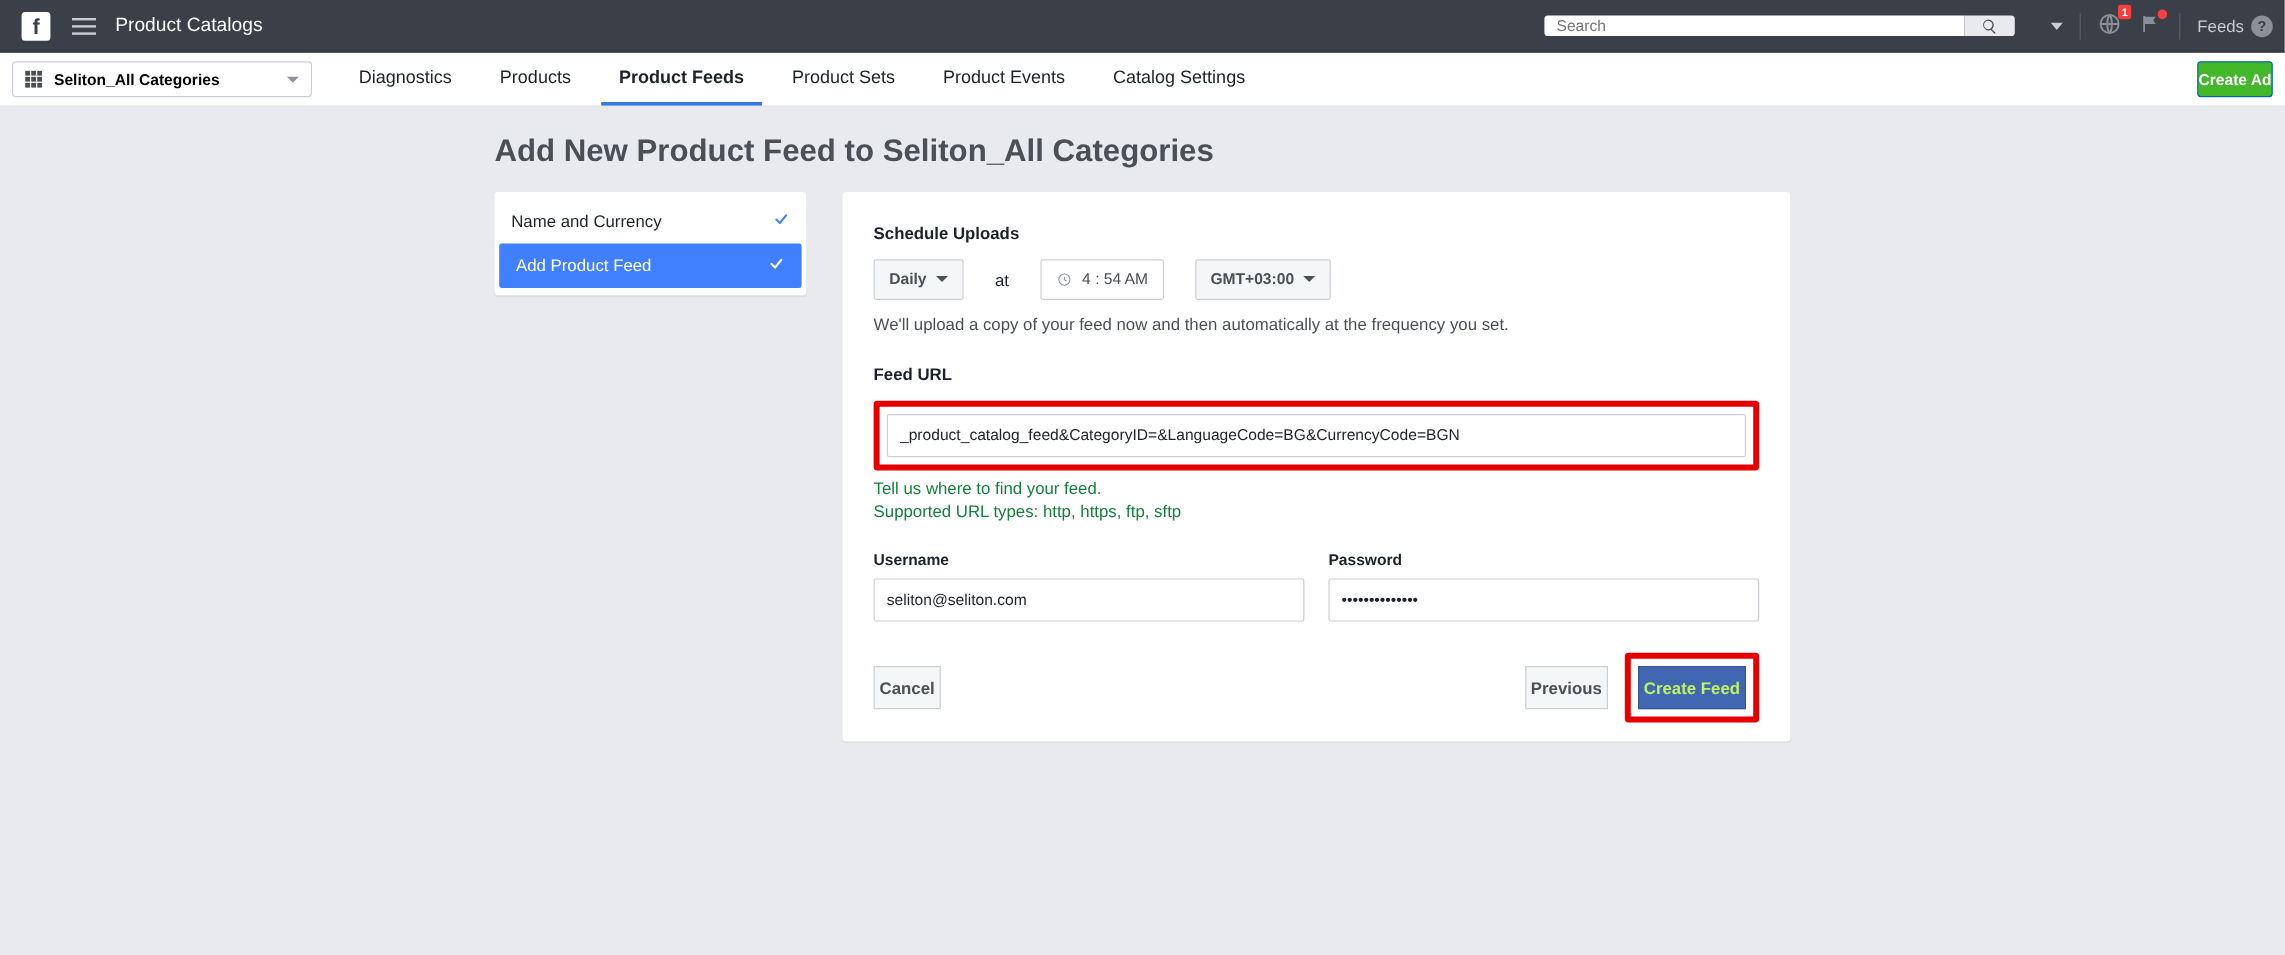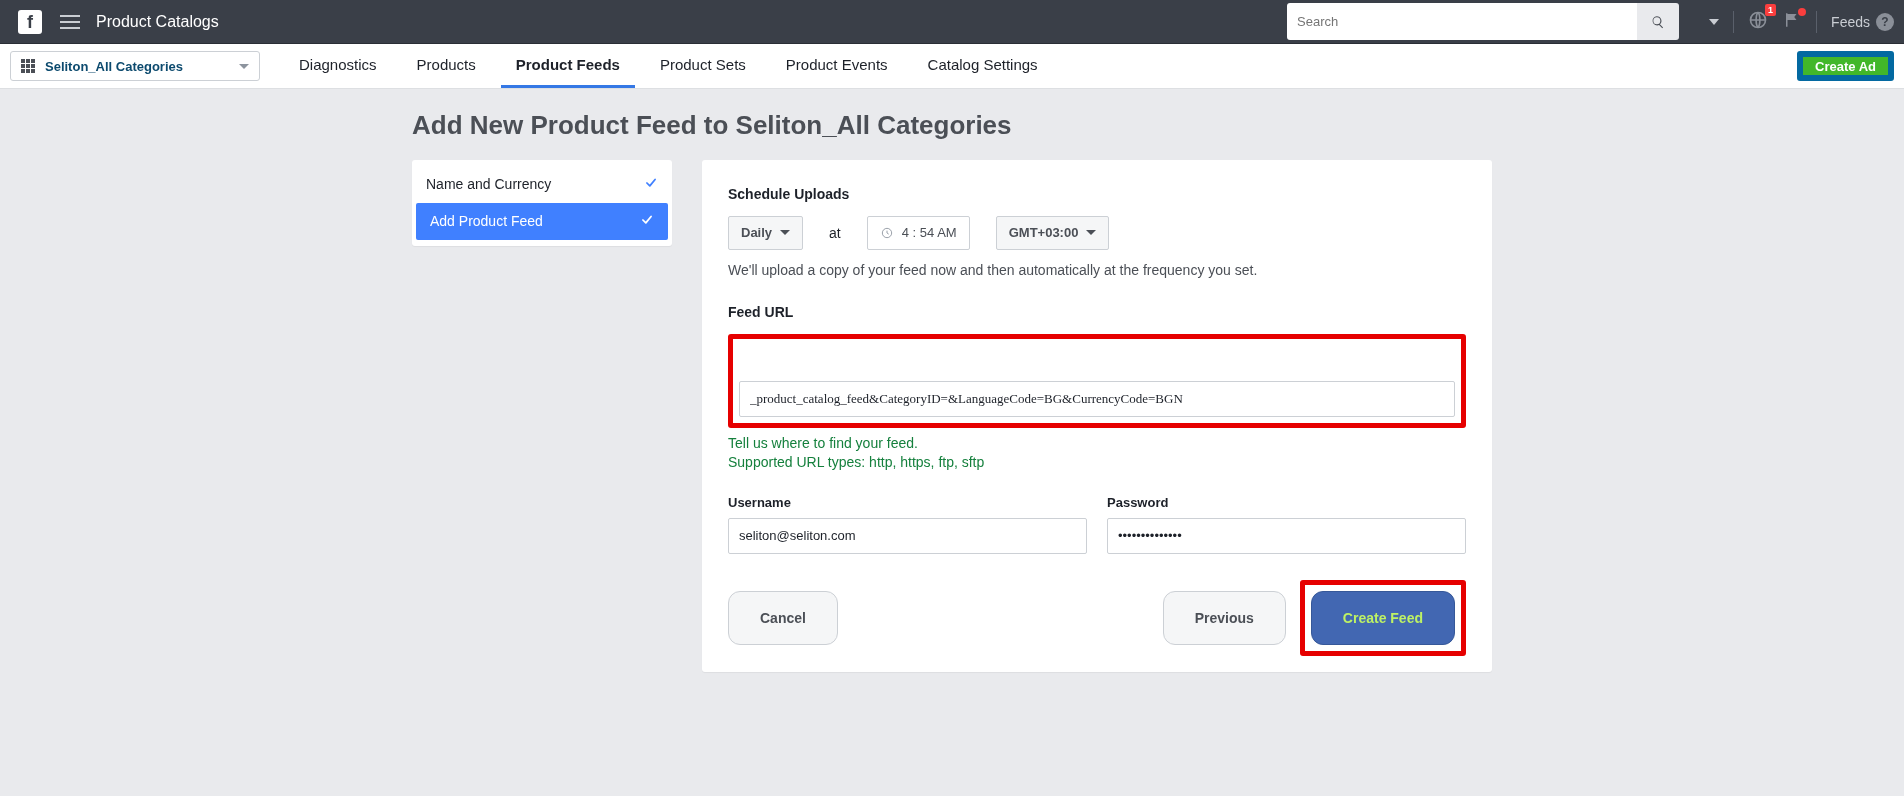--- a/index.html
+++ b/index.html
@@ -29,21 +29,21 @@
     font-size: 18px;
     border-radius: 3px;
     display: flex; align-items: flex-end; justify-content: center;
     padding-bottom: 1px;
     margin: 0 8px;
   }
   .hamburger { width:20px; height:14px; margin:0 10px; display:flex; flex-direction:column; justify-content:space-between; }
   .hamburger span { height:2px; background:#c9cdd3; display:block; }
   .topbar .title { font-size:16px; color:#fff; margin-left:6px; }
   .topbar-spacer { flex:1; }
-  .search-wrap { display:flex; height:37px; }
+  .search-wrap { display:flex; height:17px; }
   .search-wrap input {
     width: 350px; border:0; border-radius:3px 0 0 3px; padding:0 10px;
     background:#fff; color:#333; font-size:13px;
   }
   .search-btn {
     width:42px; background:#e9eaed; border:0; border-radius:0 3px 3px 0;
     display:flex; align-items:center; justify-content:center; cursor:pointer;
   }
   .search-btn svg { fill:#4b4f56; }
   .top-right { display:flex; align-items:center; gap:14px; margin-left:30px; }
@@ -60,31 +60,31 @@
   .help .qm { width:18px;height:18px;border-radius:50%;background:#8a8f98;color:#3a3f48;display:flex;align-items:center;justify-content:center;font-weight:bold;font-size:12px; }
 
   
   .subnav {
     background:#fff; border-bottom:1px solid #dddfe2; height:45px;
     display:flex; align-items:stretch; padding:0 10px; gap:14px;
   }
   .catalog-picker {
     display:flex; align-items:center; border:1px solid #ccd0d5; border-radius:3px;
     height:30px; align-self:center; padding:0 10px; min-width:250px; cursor:pointer;
-    color:#0c4a6e; font-weight:bold;
+    color:#000000; font-weight:bold;
   }
   .catalog-picker .grid-icon { display:grid; grid-template-columns:repeat(3,4px); grid-template-rows:repeat(3,4px); gap:1px; margin-right:10px; }
   .catalog-picker .grid-icon i { background:#4b4f56; }
   .catalog-picker .tri { margin-left:auto; width:0;height:0;border-left:5px solid transparent;border-right:5px solid transparent;border-top:5px solid #8d949e; }
   .tabs { display:flex; align-items:stretch; gap:10px; margin-left:10px; }
   .tab { display:flex; align-items:center; padding:16px 15px; color:#1d2129; font-size:15px; cursor:pointer; border-bottom:3px solid transparent; }
   .tab.active { font-weight:bold; border-bottom-color:#3578e5; }
   .create-ad {
-    margin-left:auto; align-self:center; background:#42b72a; color:#fff; border:6px solid #0369a1;
-    height:30px; padding:0 12px; border-radius:3px; font-weight:bold; font-size:13px; cursor:pointer;
+    margin-left:auto; align-self:center; background:#42b72a; color:#fff; border:1px solid #0369a1;
+    height:30px; padding:0 0; border-radius:3px; font-weight:bold; font-size:13px; cursor:pointer;
   }
 
   
   .page { max-width:1100px; margin:0 auto; padding:20px 10px 40px; }
   .page h1 { font-size:26px; font-weight:bold; color:#4b4f56; margin-bottom:18px; line-height:1.25; }
   .cols { display:flex; gap:30px; align-items:flex-start; }
 
   .steps { background:#fff; border-radius:3px; width:260px; padding:6px 0; box-shadow:0 1px 1px rgba(0,0,0,.05); }
   .step { display:flex; align-items:center; justify-content:space-between; padding:10px 14px; font-size:14px; cursor:pointer; }
   .step.done { color:#1d2129; }
@@ -109,29 +109,29 @@
   }
   .timebox svg { width:14px; height:14px; fill:none; stroke:#8d949e; stroke-width:1.5; }
   .hint { color:#4b4f56; font-size:14px; margin:8px 0 24px; line-height:1.45; }
   .sub-hint { color:#15803d; font-size:14px; line-height:1.4; }
 
   .txt {
     width:100%; height:36px; border:1px solid #ccd0d5; border-radius:2px; padding:0 10px;
     font-size:13px; color:#1d2129; background:#fff;
   }
   .url-callout { border:5px solid #e60000; padding:6px; border-radius:3px; margin-bottom:6px; }
-  .url-callout .txt { font-family: Liberation Serif, serif; margin-top: 36px; }
+  .url-callout .txt { font-family: Liberation Sans, sans-serif; }
 
   .creds { display:flex; gap:20px; margin-top:22px; }
   .creds .field { flex:1; }
   .field-label { font-weight:bold; font-size:13px; margin-bottom:8px; display:block; }
 
   .footer-row { display:flex; align-items:center; margin-top:26px; gap:14px; }
   .btn {
-    height:54px; padding:0 31px; border-radius:12px; font-weight:bold; font-size:14px; cursor:pointer;
+    height:36px; padding:0 4px; border-radius:0; font-weight:bold; font-size:14px; cursor:pointer;
     border:1px solid transparent;
   }
   .btn-plain { background:#f5f6f7; border-color:#ccd0d5; color:#4b4f56; }
   .btn-primary { background:#4267b2; border-color:#365899; color:#bef264; }
   .footer-spacer { flex:1; }
   .create-callout { border:5px solid #e60000; padding:6px; border-radius:3px; }
 </style>
 </head>
 <body>
 

